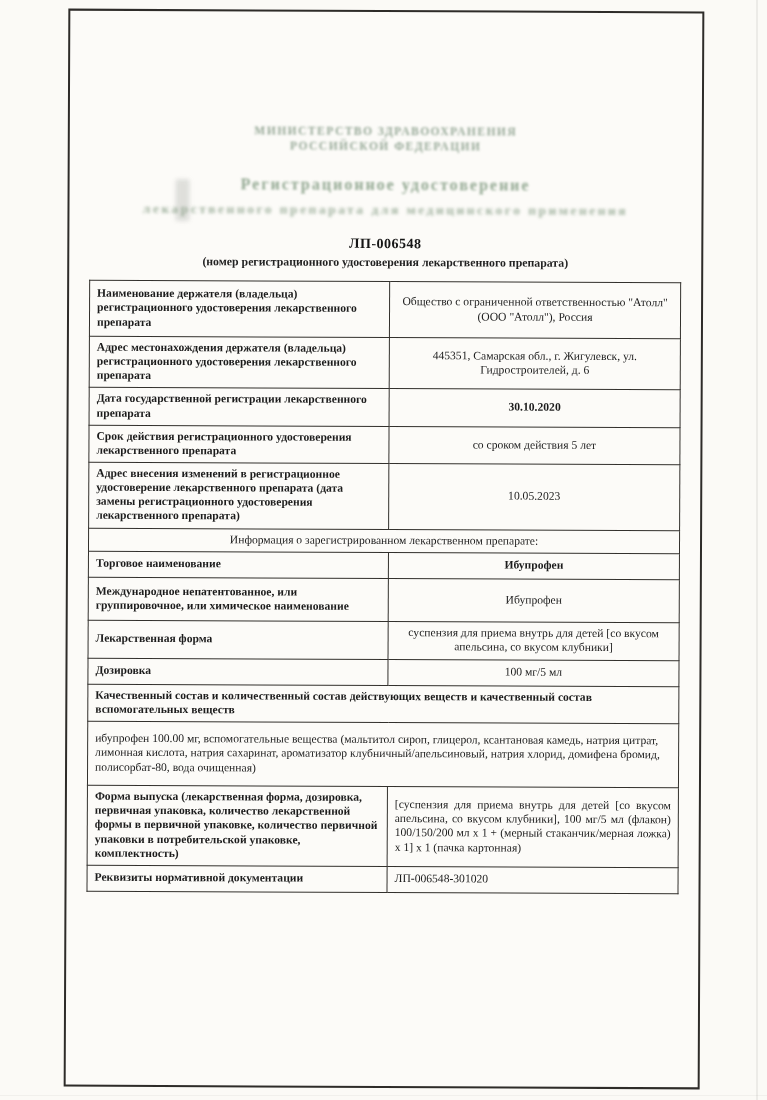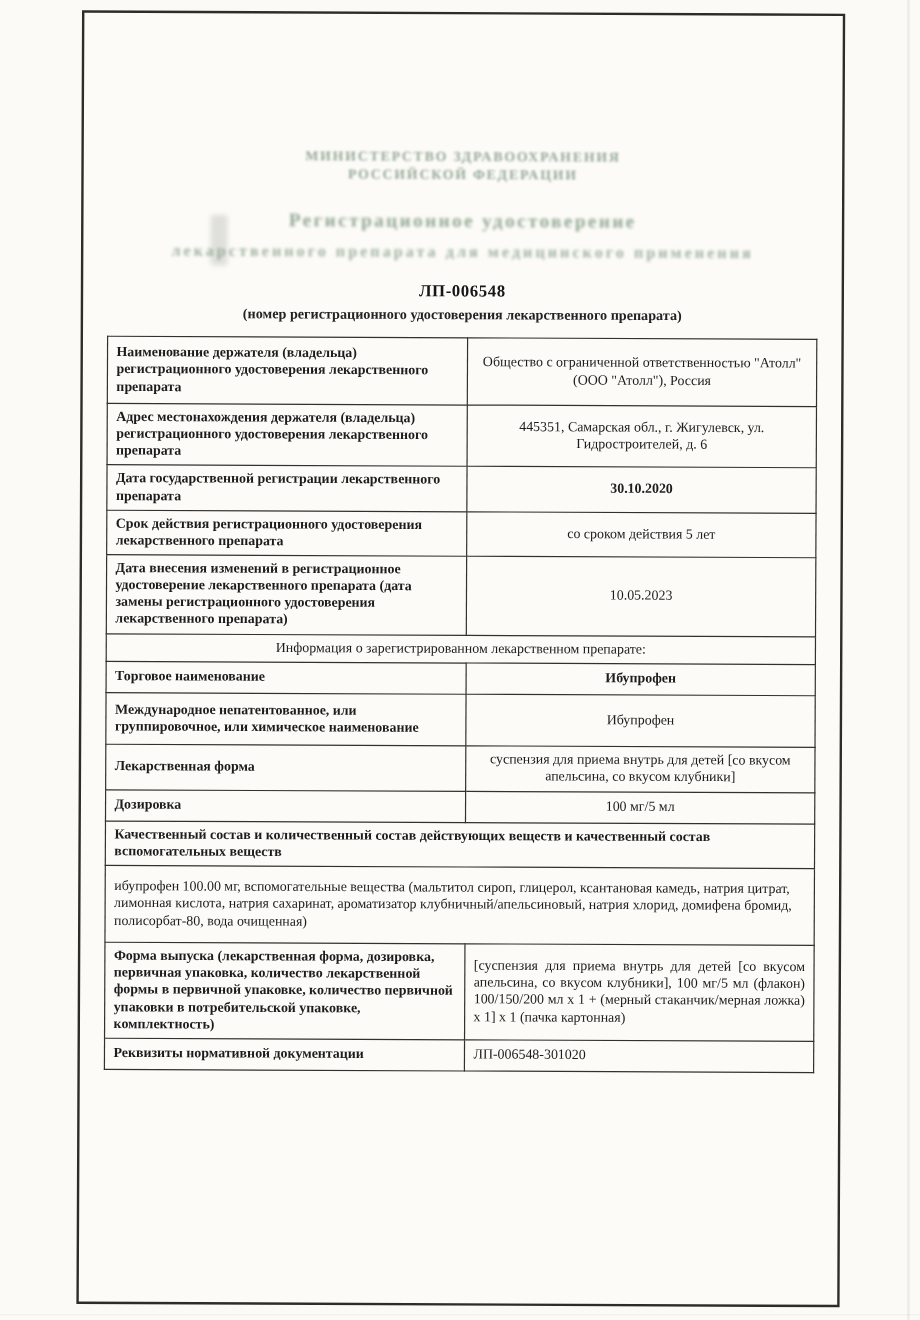--- a/index.html
+++ b/index.html
@@ -154,21 +154,21 @@
           </tr>
           <tr class="r2">
             <td class="lbl">Дата государственной регистрации лекарственного препарата</td>
             <td class="val bold">30.10.2020</td>
           </tr>
           <tr class="r3">
             <td class="lbl">Срок действия регистрационного удостоверения лекарственного препарата</td>
             <td class="val">со сроком действия 5 лет</td>
           </tr>
           <tr class="r4">
-            <td class="lbl">Дата внесения изменений в регистрационное удостоверение лекарственного препарата (дата замены регистрационного удостоверения лекарственного препарата)</td>
+            <td class="lbl">Адрес внесения изменений в регистрационное удостоверение лекарственного препарата (дата замены регистрационного удостоверения лекарственного препарата)</td>
             <td class="val">10.05.2023</td>
           </tr>
           <tr class="r5">
             <td class="full" colspan="2">Информация о зарегистрированном лекарственном препарате:</td>
           </tr>
           <tr class="r6">
             <td class="lbl">Торговое наименование</td>
             <td class="val bold">Ибупрофен</td>
           </tr>
           <tr class="r7">

